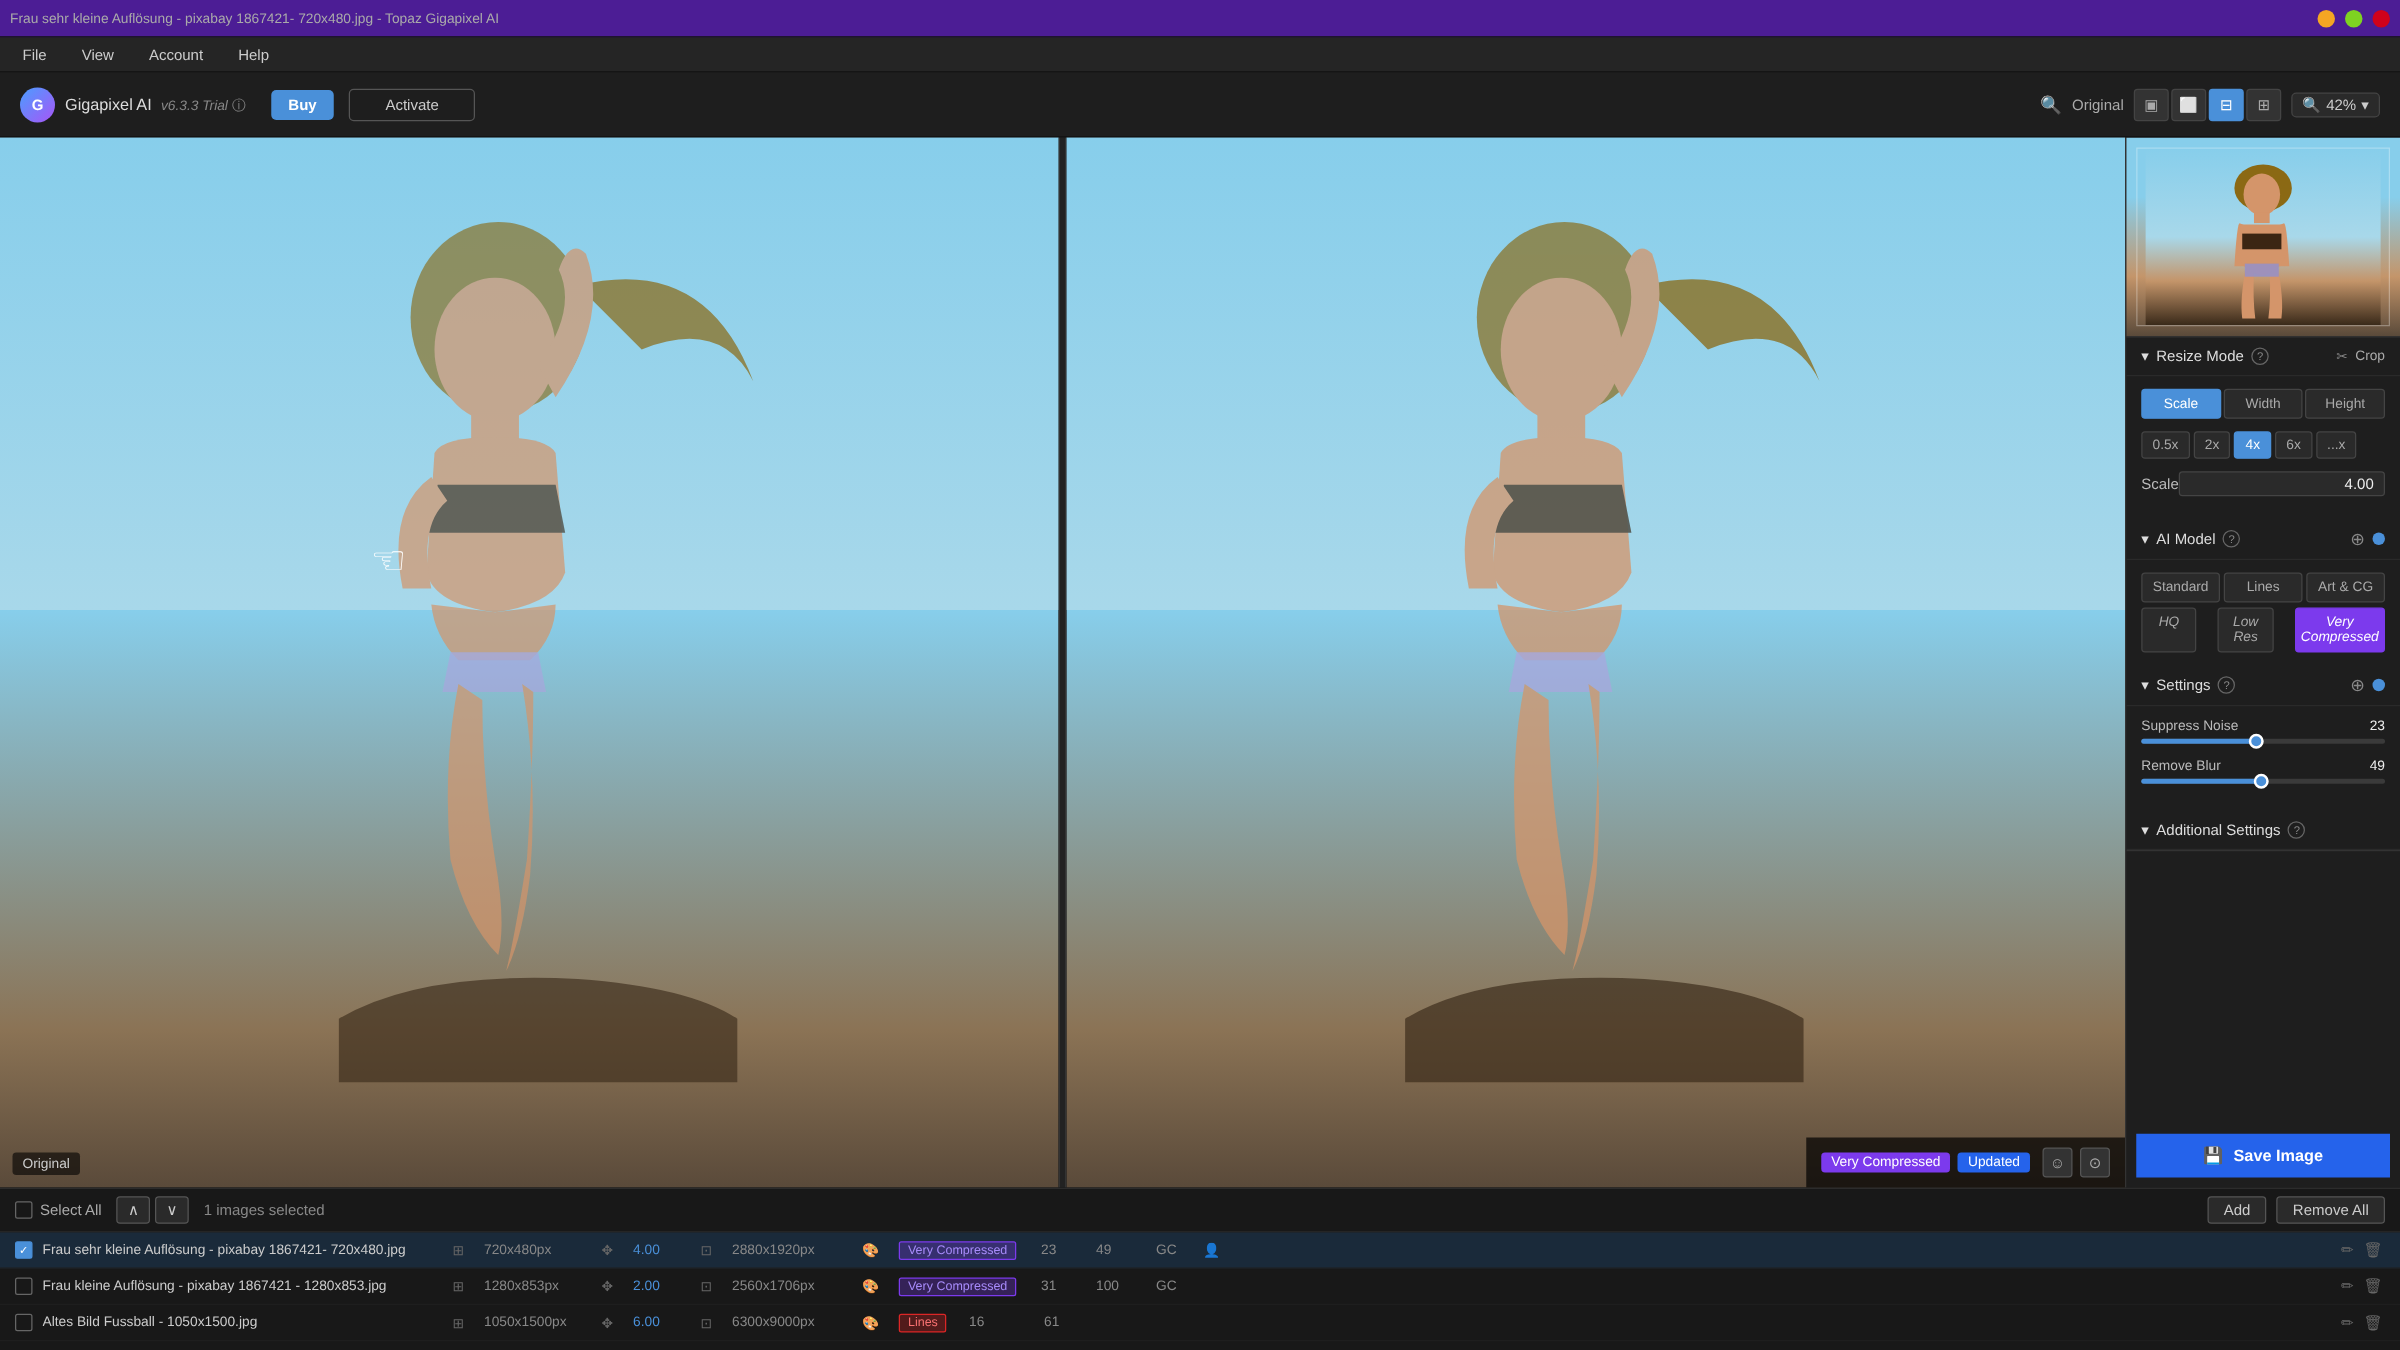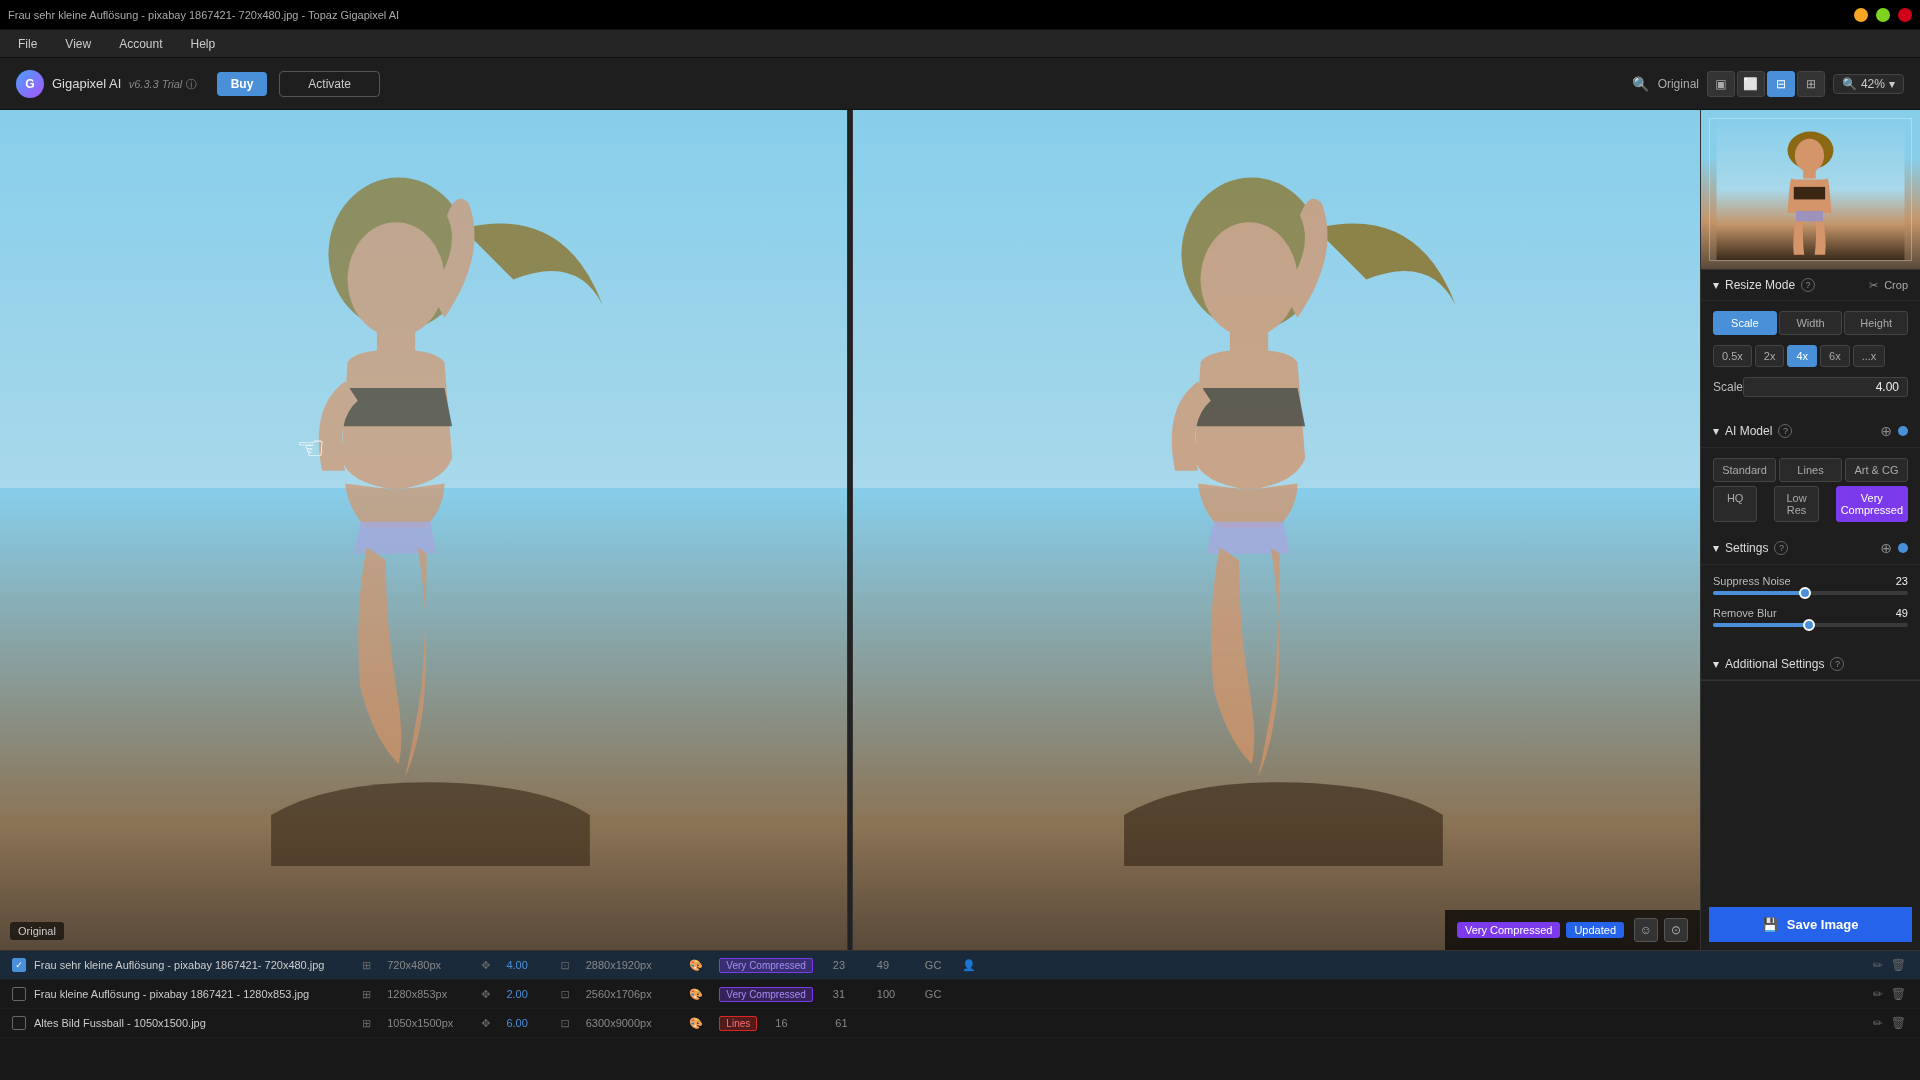--- a/index.html
+++ b/index.html
@@ -1,19 +1,19 @@
 <!DOCTYPE html>
 <html><head>
   <meta charset="utf-8">
   <style>
     * { box-sizing: border-box; margin: 0; padding: 0; }
     body { font-family: -apple-system, BlinkMacSystemFont, 'Segoe UI', sans-serif; background: #1a1a1a; color: #ccc; font-size: 12px; overflow: hidden; width: 1920px; height: 1080px; }
 
     
-    #titlebar { background: #000000; height: 30px; display: flex; align-items: center; padding: 0 8px; justify-content: space-between; border-bottom: 1px solid #111; }
+    #titlebar { background: #4c1d95; height: 30px; display: flex; align-items: center; padding: 0 8px; justify-content: space-between; border-bottom: 1px solid #111; }
     #titlebar-controls { display: flex; gap: 8px; }
     .titlebar-btn { width: 14px; height: 14px; border-radius: 50%; border: none; cursor: pointer; }
     .btn-minimize { background: #f5a623; }
     .btn-maximize { background: #7ed321; }
     .btn-close { background: #d0021b; }
 
     
     #menubar { background: #252525; height: 28px; display: flex; align-items: center; padding: 0 12px; gap: 16px; border-bottom: 1px solid #111; }
     .menu-item { font-size: 12px; color: #ccc; cursor: pointer; padding: 2px 6px; border-radius: 3px; }
 
@@ -59,21 +59,21 @@
     .btn-group { display: flex; gap: 2px; margin-bottom: 10px; }
     .btn-option { flex: 1; padding: 5px 4px; background: #2a2a2a; border: 1px solid #444; border-radius: 3px; color: #aaa; font-size: 11px; text-align: center; cursor: pointer; }
     .btn-option.active { background: #4a90d9; color: white; border-color: #4a90d9; }
     .scale-buttons { display: flex; gap: 3px; flex-wrap: wrap; margin-bottom: 10px; }
     .scale-btn { padding: 4px 8px; background: #2a2a2a; border: 1px solid #444; border-radius: 3px; color: #aaa; font-size: 11px; cursor: pointer; }
     .scale-btn.active { background: #4a90d9; color: white; border-color: #4a90d9; }
     .field-row { display: flex; align-items: center; justify-content: space-between; margin-bottom: 8px; }
     .field-label { font-size: 12px; color: #bbb; }
     .field-value { font-size: 12px; color: #eee; background: #2a2a2a; border: 1px solid #444; border-radius: 3px; padding: 2px 8px; min-width: 50px; text-align: right; }
     .ai-model-row1 { display: flex; gap: 3px; margin-bottom: 4px; }
-    .ai-model-row2 { display: flex; gap: 17px; }
+    .ai-model-row2 { display: flex; gap: 17px; font-style: italic; }
     .model-btn { flex: 1; padding: 5px 4px; background: #2a2a2a; border: 1px solid #444; border-radius: 3px; color: #aaa; font-size: 11px; text-align: center; cursor: pointer; }
     .model-btn.active { background: #7c3aed; color: white; border-color: #7c3aed; }
     .slider-row { margin-bottom: 12px; }
     .slider-label-row { display: flex; justify-content: space-between; margin-bottom: 4px; }
     .slider-label { font-size: 11px; color: #bbb; }
     .slider-value { font-size: 11px; color: #eee; }
     .slider-track { width: 100%; height: 4px; background: #3a3a3a; border-radius: 2px; position: relative; cursor: pointer; }
     .slider-fill { height: 100%; background: #4a90d9; border-radius: 2px; position: absolute; top: 0; left: 0; }
     .slider-thumb { width: 12px; height: 12px; background: #4a90d9; border-radius: 50%; position: absolute; top: -4px; transform: translateX(-50%); border: 2px solid white; }
     .section-question { width: 14px; height: 14px; border-radius: 50%; border: 1px solid #666; color: #888; font-size: 9px; display: flex; align-items: center; justify-content: center; cursor: pointer; }
@@ -374,20 +374,35 @@
     <div id="save-btn-area" style="flex:1;display:flex;flex-direction:column;justify-content:flex-end;padding:8px;border-top:1px solid #333;">
       <button id="save-btn">
         <span>💾</span>
         <span>Save Image</span>
       </button>
     </div>
   </div>
 </div>
 
 <div id="file-list">
+  <div id="file-list-header">
+    <label class="checkbox-label">
+      <div class="checkbox-box"></div>
+      <span>Select All</span>
+    </label>
+    <div class="file-up-down">
+      <button class="ud-btn">∧</button>
+      <button class="ud-btn">∨</button>
+    </div>
+    <span class="selected-count">1 images selected</span>
+    <div class="file-list-actions">
+      <button class="file-btn">Add</button>
+      <button class="file-btn">Remove All</button>
+    </div>
+  </div>
 
   <div class="file-row selected">
     <div class="file-checkbox checked">✓</div>
     <span class="file-name">Frau sehr kleine Auflösung - pixabay 1867421- 720x480.jpg</span>
     <div class="file-meta">
       <span style="font-size:11px;color:#666;margin-right:2px;">⊞</span>
       <span class="file-dim">720x480px</span>
       <span style="font-size:11px;color:#666;margin-right:2px;">✥</span>
       <span class="file-scale">4.00</span>
       <span style="font-size:11px;color:#666;margin-right:2px;">⊡</span>

